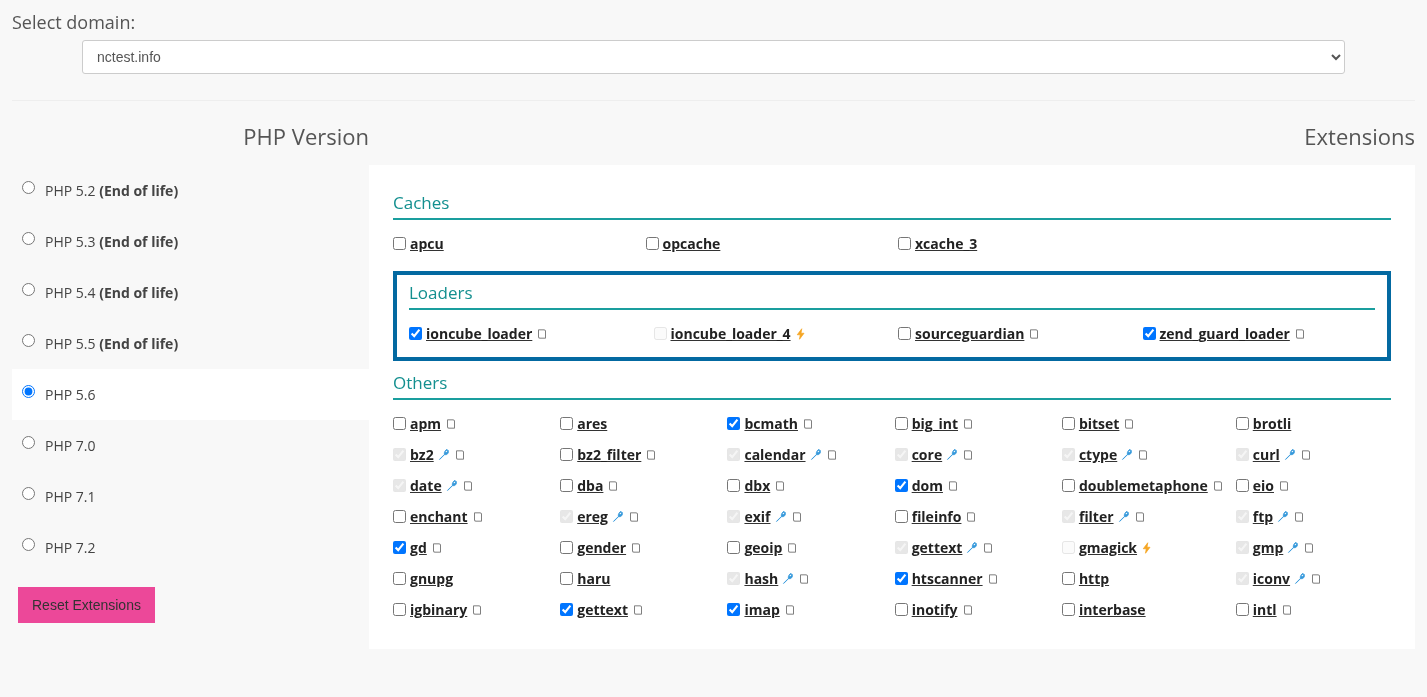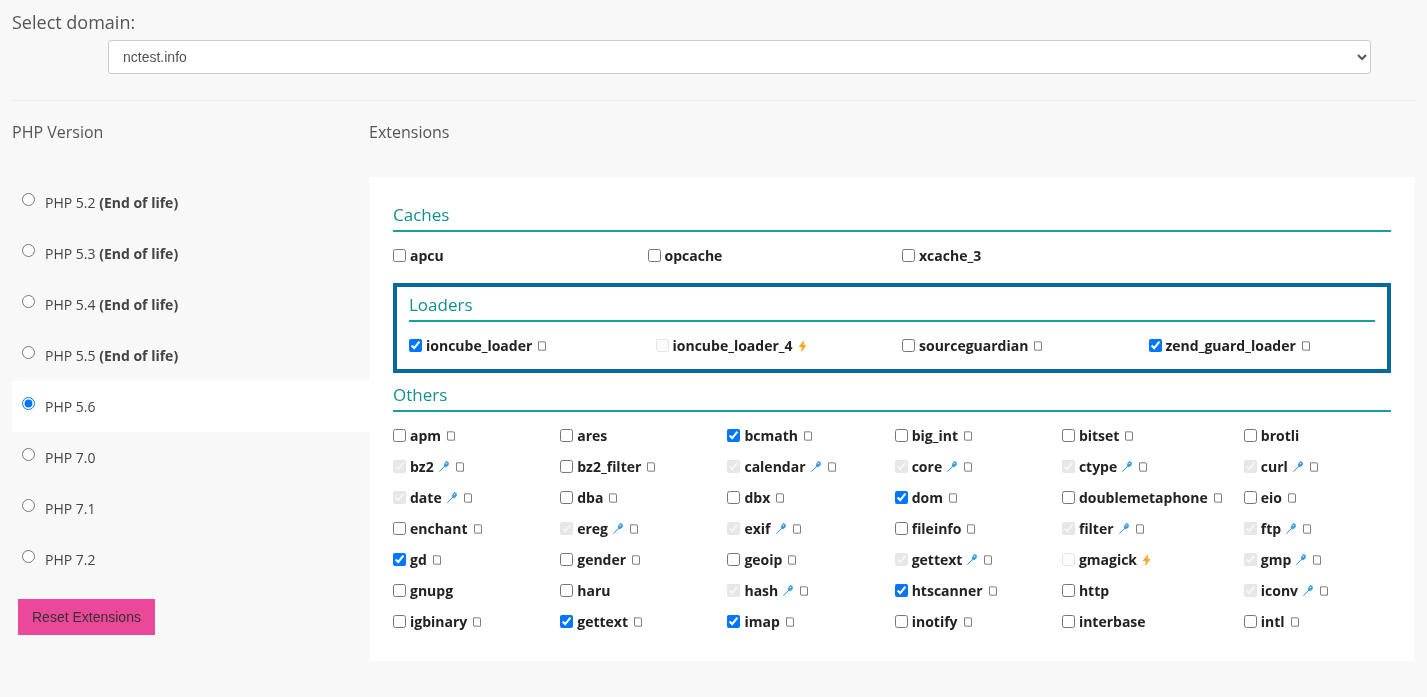--- a/index.html
+++ b/index.html
@@ -1,33 +1,33 @@
 <!DOCTYPE html>
 <html><head>
 <meta charset="utf-8">
 <style>
 * { box-sizing: border-box; margin: 0; padding: 0; }
 body { font-family: "Open Sans", "Segoe UI", Arial, sans-serif; background: #f8f8f8; color: #333; font-size: 14px; }
 .container { padding: 10px 12px; }
 h2.sel { font-size: 18px; font-weight: 400; color: #555; margin-bottom: 6px; }
 .domain-row { padding: 0 70px 26px 70px; border-bottom: 1px solid #eee; margin-bottom: 20px; }
-select.domain { width: 100%; height: 34px; border: 1px solid #ccc; border-radius: 3px; padding: 0 10px; font-size: 14px; color: #555; background: #fff; margin-left: 26px; }
+select.domain { width: 100%; height: 34px; border: 1px solid #ccc; border-radius: 3px; padding: 0 10px; font-size: 14px; color: #555; background: #fff; }
 .main { display: flex; gap: 0; }
 .sidebar { width: 357px; flex-shrink: 0; }
 .content { flex: 1; }
-h2.sec { font-size: 16px; font-weight: 400; color: #555; margin-bottom: 34px; }
+h2.sec { font-size: 22px; font-weight: 400; color: #555; margin-bottom: 14px; text-align: right; }
 .ver-list { margin-top: 12px; }
 .ver-item { padding: 16px 10px; display: flex; align-items: flex-start; gap: 6px; font-size: 14px; color: #444; }
 .ver-item.active { background: #fff; }
 .ver-item input[type=radio] { margin: 0 4px 0 0; }
 .ver-item .eol { font-weight: 700; }
 .reset-btn { margin-top: 14px; margin-left: 6px; background: #ec4899; border: none; padding: 10px 14px; font-size: 14px; color: #333; cursor: pointer; }
 .ext-panel { background: #fff; padding: 20px 24px 12px 24px; }
 .cat-title { color: #138f8f; font-size: 17px; font-weight: 400; border-bottom: 2px solid #1a9e9e; padding-bottom: 4px; margin-bottom: 14px; margin-top: 6px; }
-.ext-grid { display: grid; grid-template-columns: repeat(6, 1fr); gap: 12px 20px; margin-bottom: 18px; }
+.ext-grid { display: grid; grid-template-columns: repeat(6, 1fr); gap: 12px 12px; margin-bottom: 18px; text-decoration: underline; }
 .ext-grid.four { grid-template-columns: repeat(4, 1fr); }
 .ext-item { display: flex; align-items: center; gap: 4px; font-size: 14px; font-weight: 700; color: #222; white-space: nowrap; }
 .ext-item input[type=checkbox] { width: 13px; height: 13px; margin: 0; flex-shrink: 0; }
 .ext-item input[type=checkbox]:disabled { opacity: 0.55; }
 .loaders-box { border: 4px solid #0369a1; padding: 6px 12px 14px 12px; margin: 0 0 10px 0; }
 .loaders-box .cat-title { margin-top: 0; }
 .loaders-box .ext-grid { margin-bottom: 0; }
 .icon { display: inline-flex; align-items: center; }
 .icon svg { width: 12px; height: 12px; }
 .wrench svg { fill: #3498db; stroke: #3498db; }

